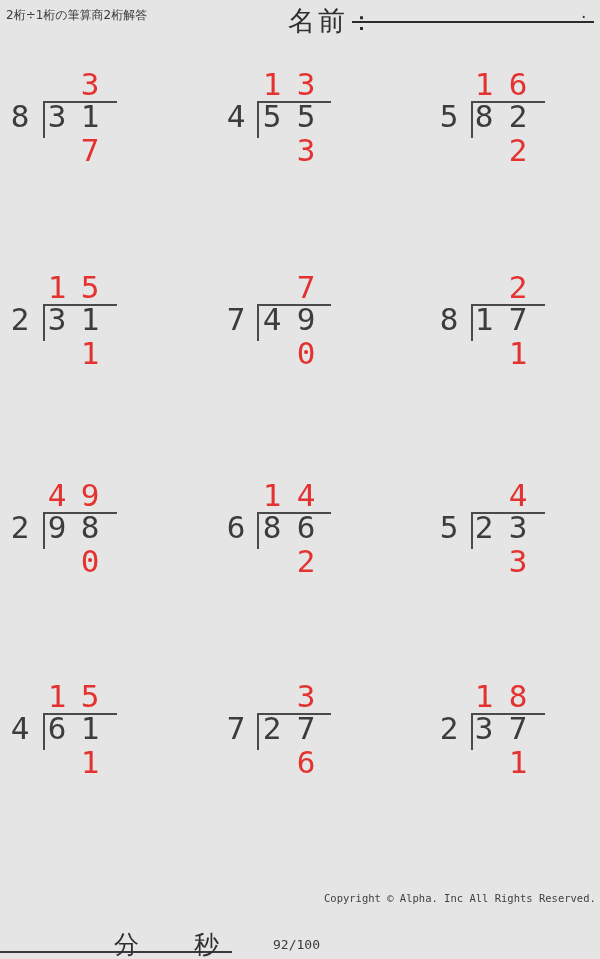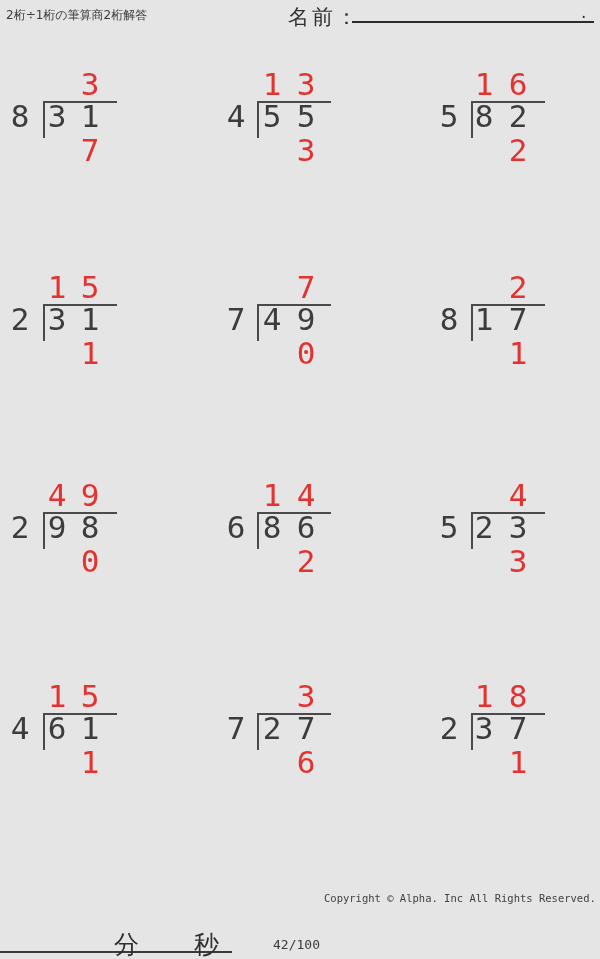--- a/index.html
+++ b/index.html
@@ -5,21 +5,21 @@
   * { margin:0; padding:0; box-sizing:border-box; }
   html,body { background:#ffffff; }
   .sheet {
     position:relative; width:600px; height:959px; background:#e5e5e5;
     font-family:"DejaVu Sans Mono", monospace; overflow:hidden;
   }
   .jp { font-family:"DejaVu Sans", sans-serif; color:#2f2f2f; }
 
   
   .title { position:absolute; left:6px; top:7px; font-size:12px; color:#3a3a3a; }
-  .name-label { position:absolute; left:288px; top:3px; font-size:21px; letter-spacing:3px; }
+  .name-label { position:absolute; left:288px; top:3px; font-size:27px; letter-spacing:3px; }
   .name-line { position:absolute; left:352px; top:0px; width:242px; height:23px;
                border-bottom:2px solid #2b2b2b; }
   .name-period { position:absolute; right:6px; bottom:0px; font-size:14px; color:#2b2b2b; }
 
   
   .problem { position:absolute; width:200px; height:140px; }
   .cA { --dx:20px; --bx:43px; --x1:57px; --x2:90px; }
   .cB { --dx:36px; --bx:57px; --x1:72px; --x2:106px; }
   .cC { --dx:49px; --bx:71px; --x1:84px; --x2:118px; }
 
@@ -177,16 +177,16 @@
     <span class="vline"></span>
     <span class="digit dv">2</span>
     <span class="digit d1">3</span>
     <span class="digit d2">7</span>
     <span class="digit rm red">1</span>
   </div>
 
   <span class="time-line"></span>
   <span class="min-label jp">分</span>
   <span class="sec-label jp">秒</span>
-  <span class="score">42/100</span>
+  <span class="score">92/100</span>
   <span class="copyright">Copyright © Alpha. Inc All Rights Reserved.</span>
 
 </div>
 
 </body></html>

